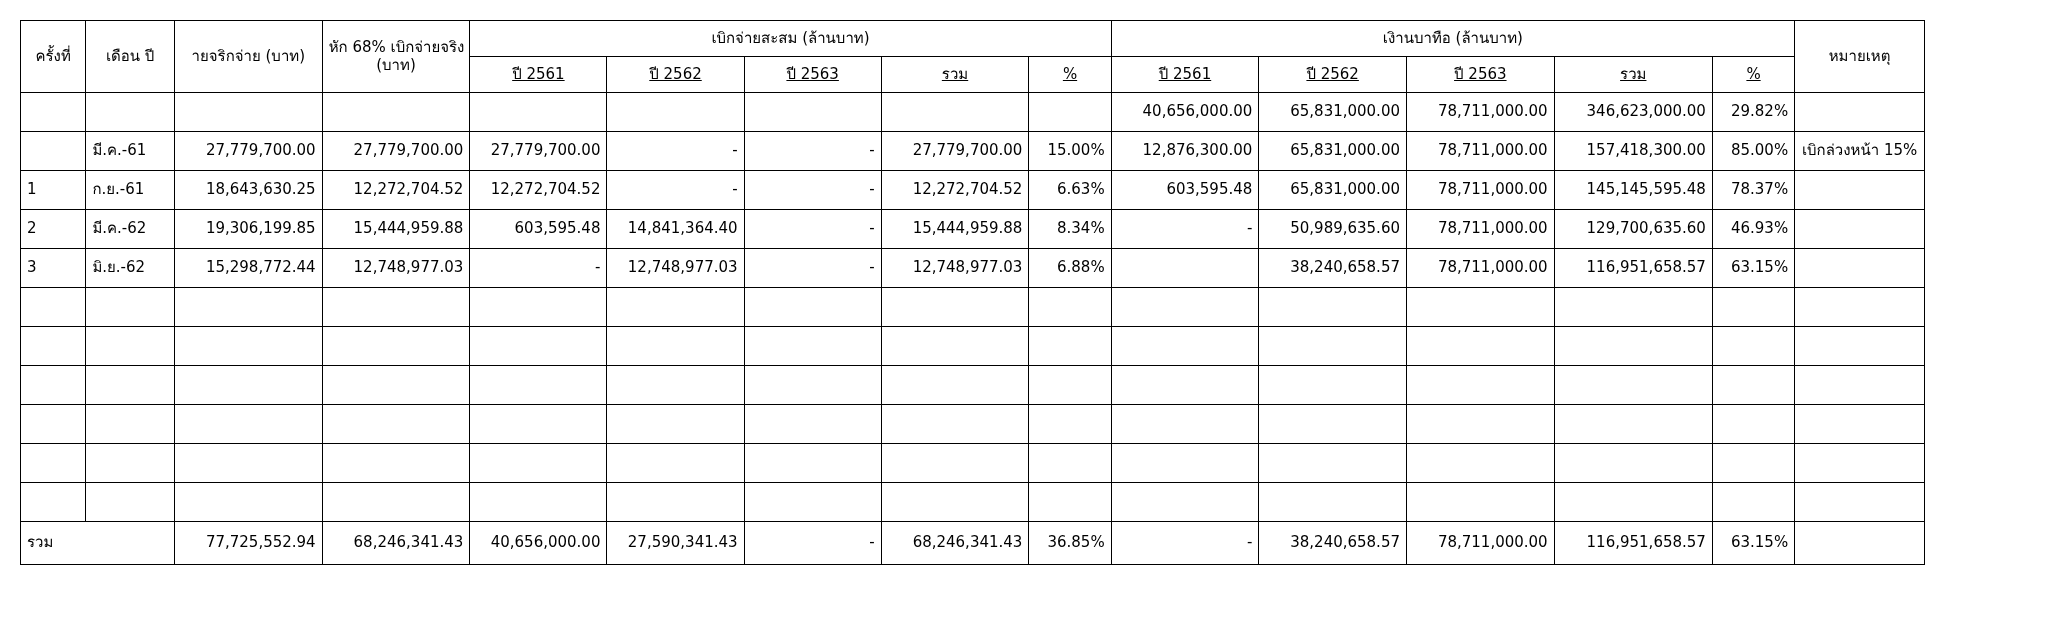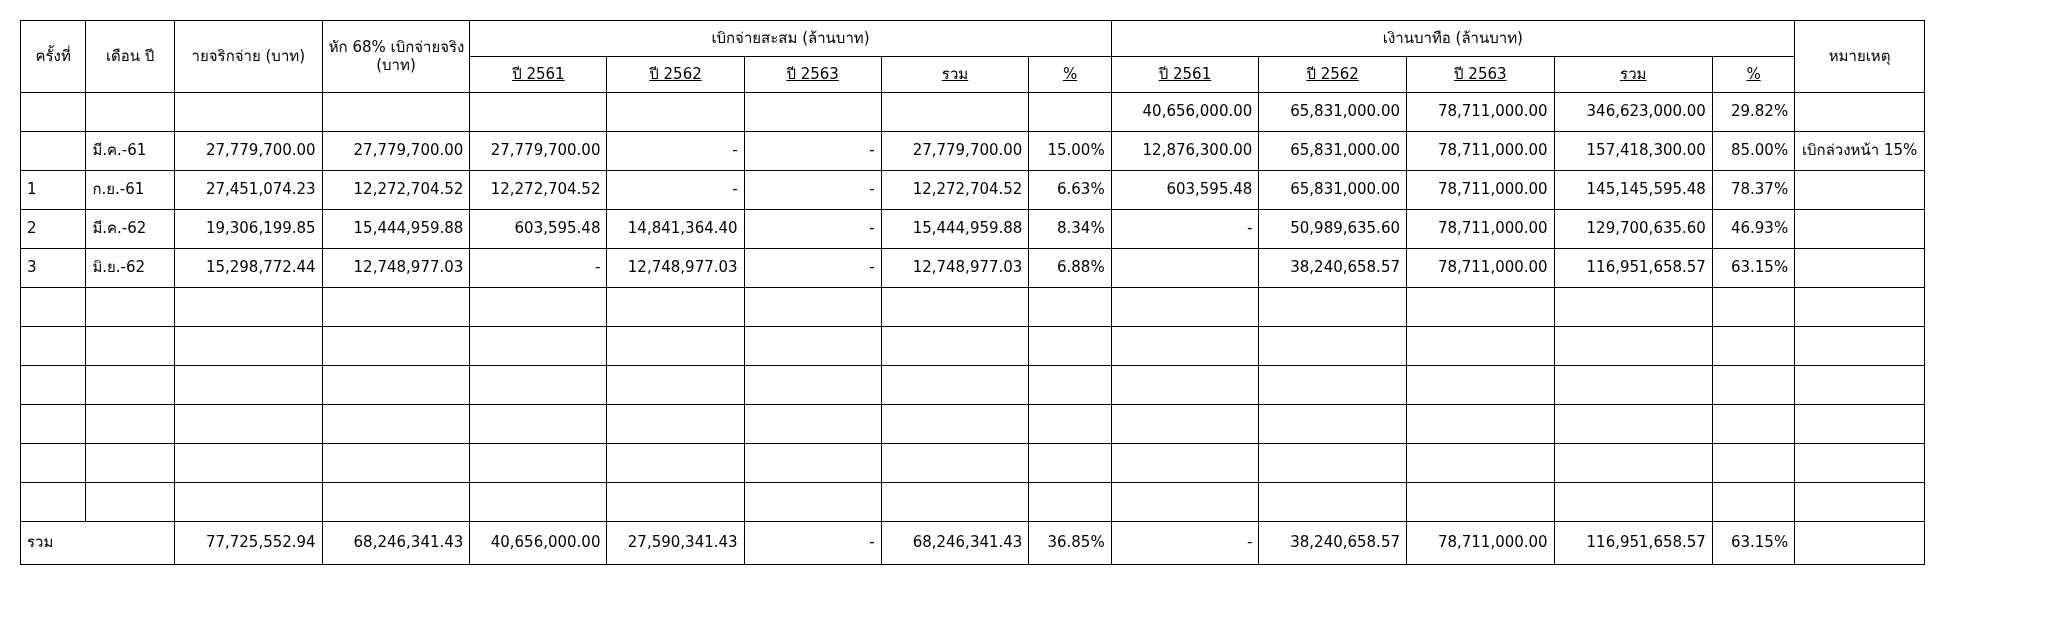--- a/index.html
+++ b/index.html
@@ -141,21 +141,21 @@
           <td class="r">12,876,300.00</td>
           <td class="r">65,831,000.00</td>
           <td class="r">78,711,000.00</td>
           <td class="r">157,418,300.00</td>
           <td class="r">85.00%</td>
           <td class="l">เบิกล่วงหน้า 15%</td>
         </tr>
         <tr class="body-row">
           <td class="c">1</td>
           <td class="c">ก.ย.-61</td>
-          <td class="r">27,451,074.23</td>
+          <td class="r">18,643,630.25</td>
           <td class="r">12,272,704.52</td>
           <td class="r">12,272,704.52</td>
           <td class="r">-</td>
           <td class="r">-</td>
           <td class="r">12,272,704.52</td>
           <td class="r">6.63%</td>
           <td class="r">603,595.48</td>
           <td class="r">65,831,000.00</td>
           <td class="r">78,711,000.00</td>
           <td class="r">145,145,595.48</td>

